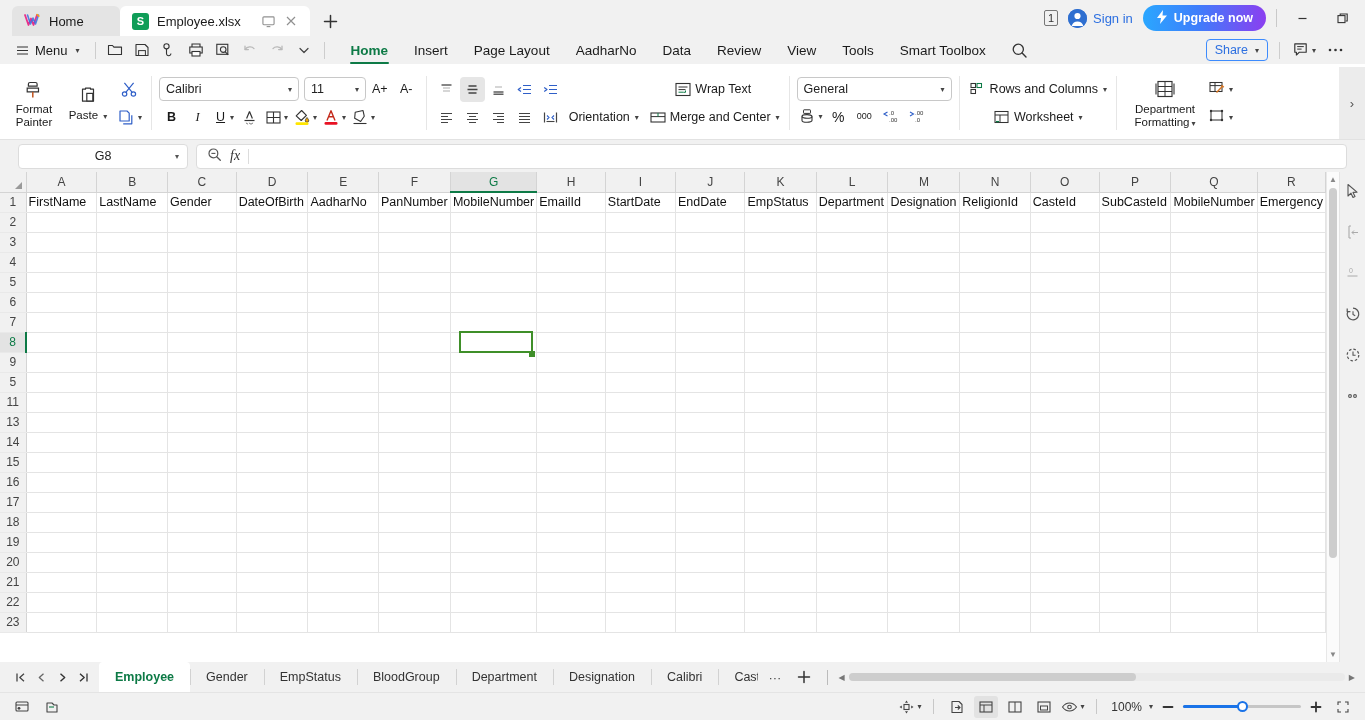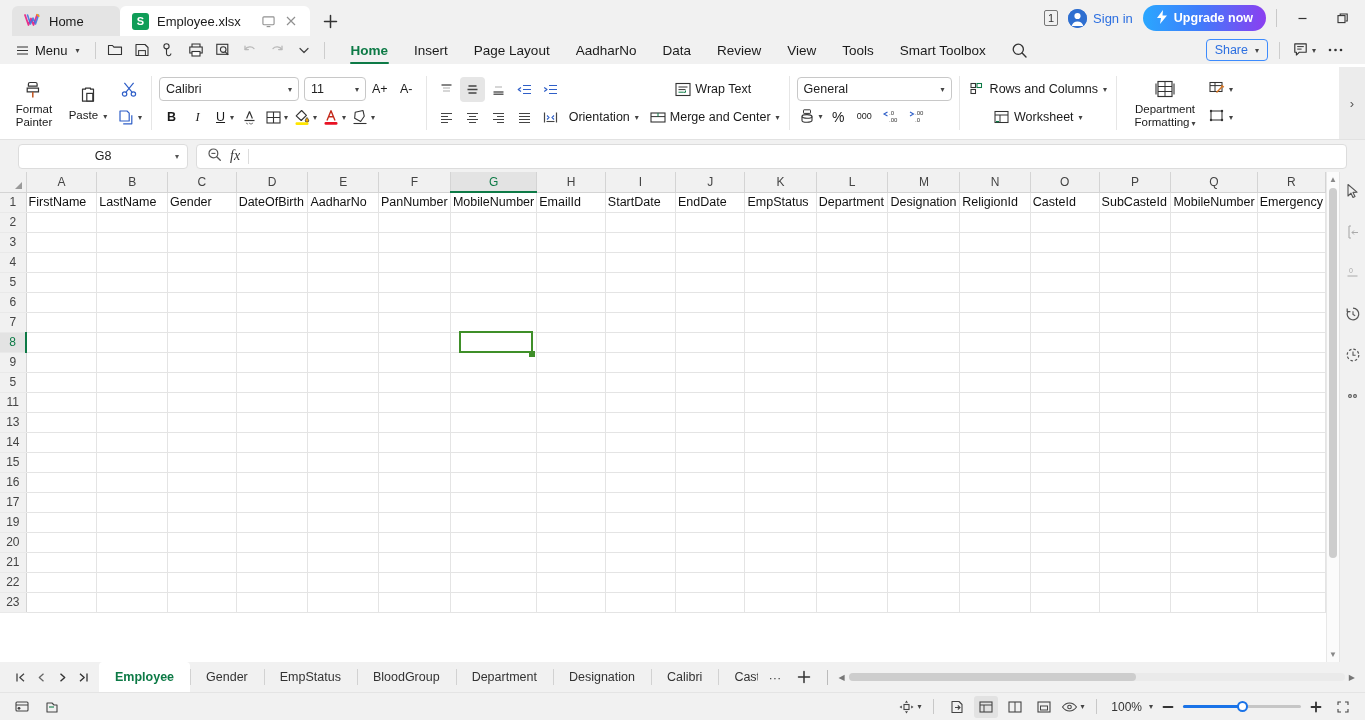--- a/index.html
+++ b/index.html
@@ -1014,20 +1014,41 @@
               <td class="cell" style="width: 72px;"></td>
               <td class="cell" style="width: 72px;"></td>
               <td class="cell" style="width: 72px;"></td>
               <td class="cell" style="width: 72px;"></td>
               <td class="cell" style="width: 72px;"></td>
               <td class="cell" style="width: 72px;"></td>
               <td class="cell" style="width: 72px;"></td>
               <td class="cell" style="width: 40px;"></td>
             </tr>
             <tr>
+              <td class="rowh"><span>18</span></td>
+              <td class="cell" style="width: 72px;"></td>
+              <td class="cell" style="width: 72px;"></td>
+              <td class="cell" style="width: 72px;"></td>
+              <td class="cell" style="width: 72px;"></td>
+              <td class="cell" style="width: 72px;"></td>
+              <td class="cell" style="width: 72px;"></td>
+              <td class="cell" style="width: 72px;"></td>
+              <td class="cell" style="width: 72px;"></td>
+              <td class="cell" style="width: 72px;"></td>
+              <td class="cell" style="width: 72px;"></td>
+              <td class="cell" style="width: 72px;"></td>
+              <td class="cell" style="width: 72px;"></td>
+              <td class="cell" style="width: 72px;"></td>
+              <td class="cell" style="width: 72px;"></td>
+              <td class="cell" style="width: 72px;"></td>
+              <td class="cell" style="width: 72px;"></td>
+              <td class="cell" style="width: 72px;"></td>
+              <td class="cell" style="width: 40px;"></td>
+            </tr>
+            <tr>
               <td class="rowh"><span>19</span></td>
               <td class="cell" style="width: 72px;"></td>
               <td class="cell" style="width: 72px;"></td>
               <td class="cell" style="width: 72px;"></td>
               <td class="cell" style="width: 72px;"></td>
               <td class="cell" style="width: 72px;"></td>
               <td class="cell" style="width: 72px;"></td>
               <td class="cell" style="width: 72px;"></td>
               <td class="cell" style="width: 72px;"></td>
               <td class="cell" style="width: 72px;"></td>

